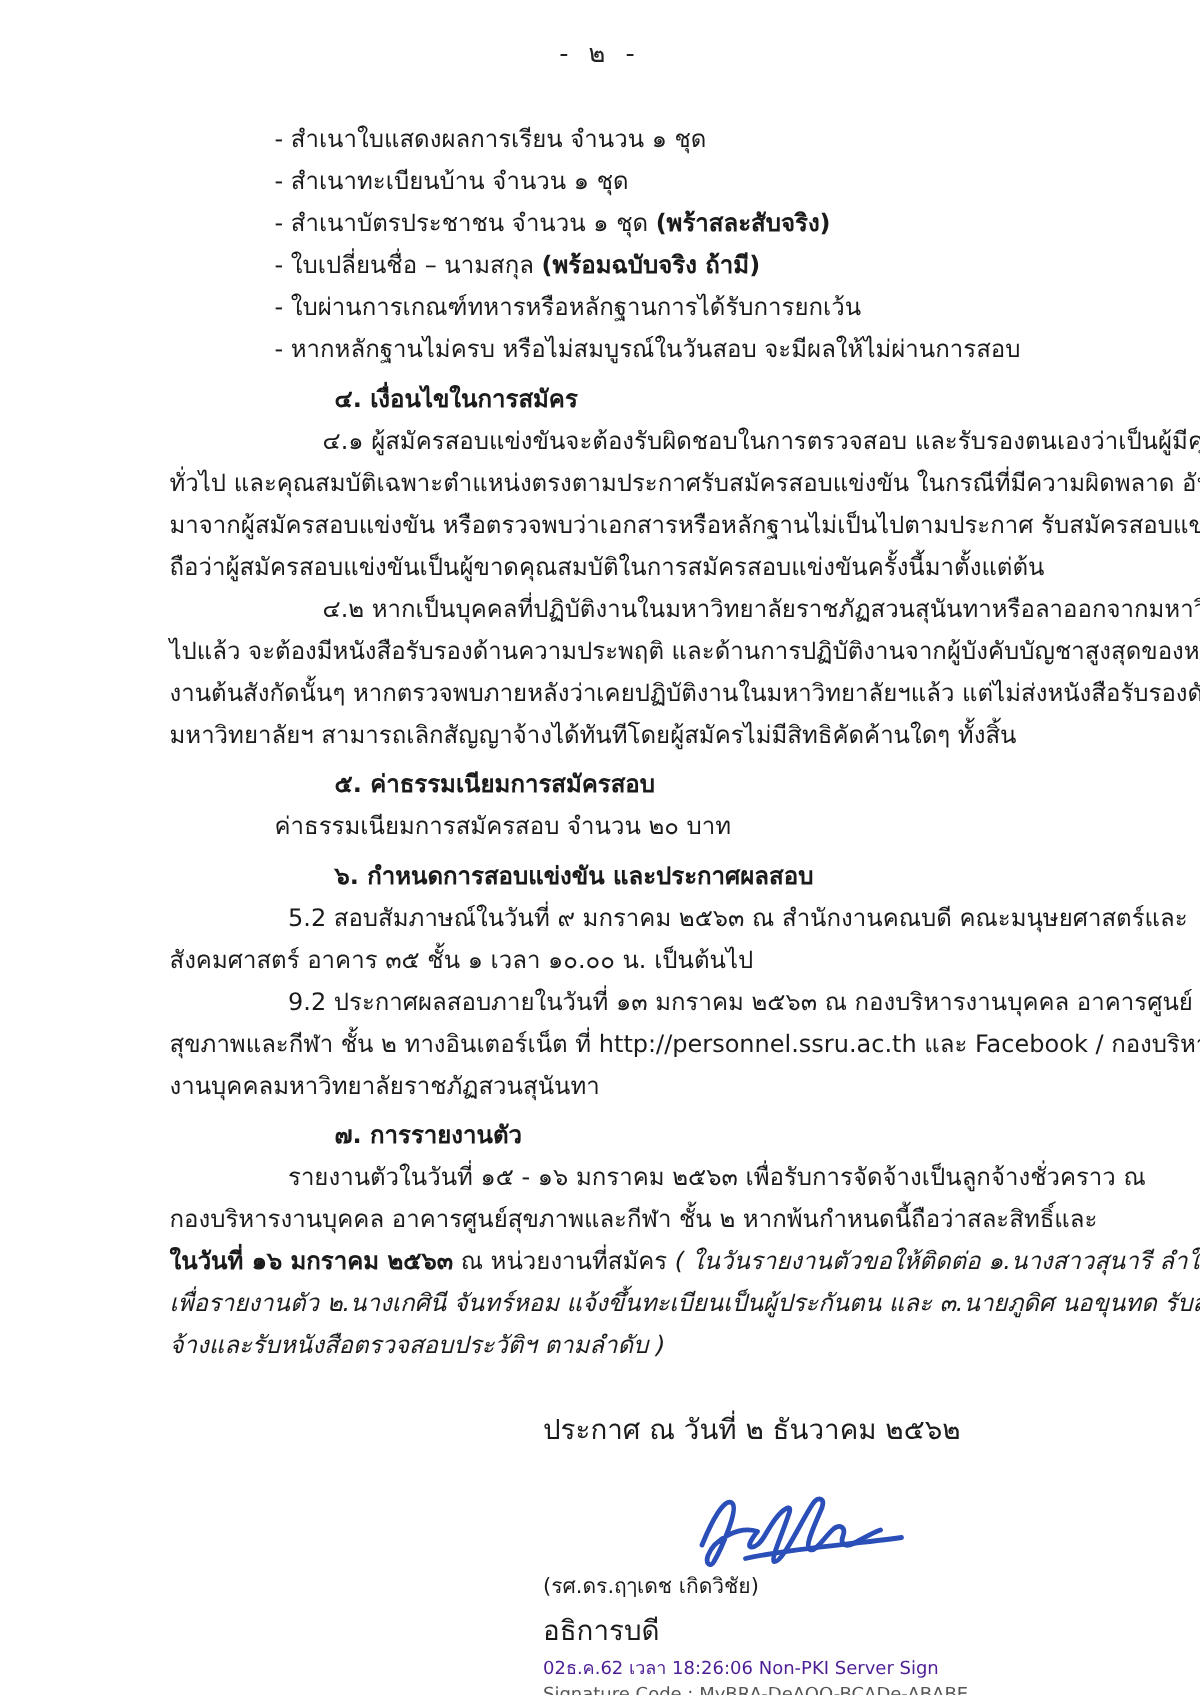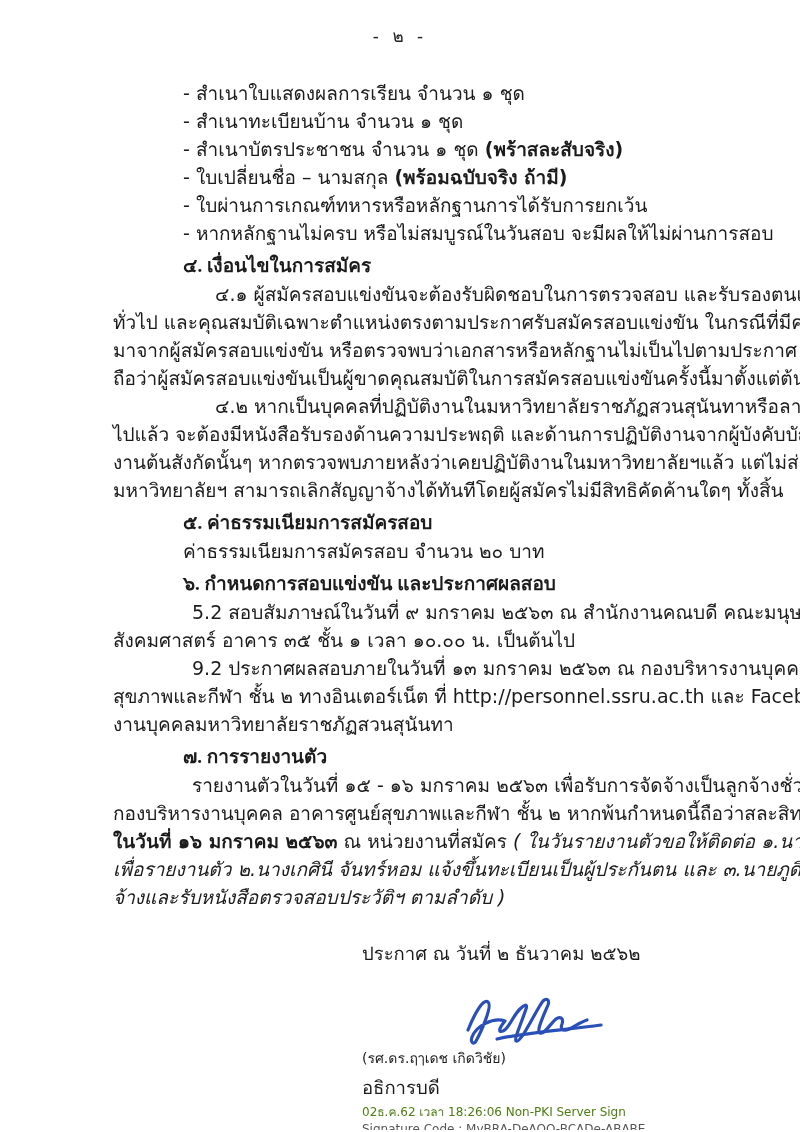--- a/index.html
+++ b/index.html
@@ -8,39 +8,39 @@
     font-family:"DejaVu Sans","Liberation Sans",sans-serif;
     color:#1b1b1b;position:relative;
     -webkit-font-smoothing:antialiased;
   }
   .page{position:absolute;inset:0;background:#ffffff;}
   .pageno{
     padding-top:22px;height:28px;line-height:28px;
     text-align:center;font-size:17px;letter-spacing:4px;color:#222;
   }
   .docbody{margin-top:29px;padding-left:113px;padding-right:30px;}
-  .ln{height:28px;line-height:28px;white-space:nowrap;font-size:19px;}
+  .ln{height:28px;line-height:28px;white-space:nowrap;font-size:16px;}
   .ind-flush{margin-left:0;}
   .ind-list{margin-left:70px;}
-  .ind-head{margin-left:70px;font-weight:bold;margin-top:5px;font-family:Liberation Serif, serif;}
+  .ind-head{margin-left:110px;font-weight:bold;margin-top:5px;}
   .ind-para{margin-left:102px;}
   .ind-para2{margin-left:79px;}
   .sg-b{font-weight:bold;}
   .sg-u{text-underline-offset:3px;}
   .sg-i{font-style:italic;}
   .closing{
     position:absolute;left:362px;top:940px;width:346px;
     text-align:left;
   }
   .date-line{height:28px;line-height:28px;font-size:18.5px;white-space:nowrap;}
   .sig-wrap{margin-top:20px;height:58px;}
   .sig-wrap svg{display:block;margin:0 auto;}
   .signatory-name{height:24px;line-height:24px;font-size:14px;white-space:nowrap;}
   .signatory-title{margin-top:6px;height:24px;line-height:24px;font-size:18.5px;}
-  .stamp{margin-top:4px;height:16px;line-height:16px;font-size:12px;color:#4d7c0f;white-space:nowrap;}
+  .stamp{margin-top:4px;height:16px;line-height:16px;font-size:12px;color:#4c1d95;white-space:nowrap;}
   .stamp.clipped{margin-top:1px;height:9px;overflow:hidden;color:#555;}
 </style>
 </head>
 <body>
 
 <div class="page">
 
   <div class="pageno">- ๒ -</div>
 
   <div class="docbody" id="doc-body">

